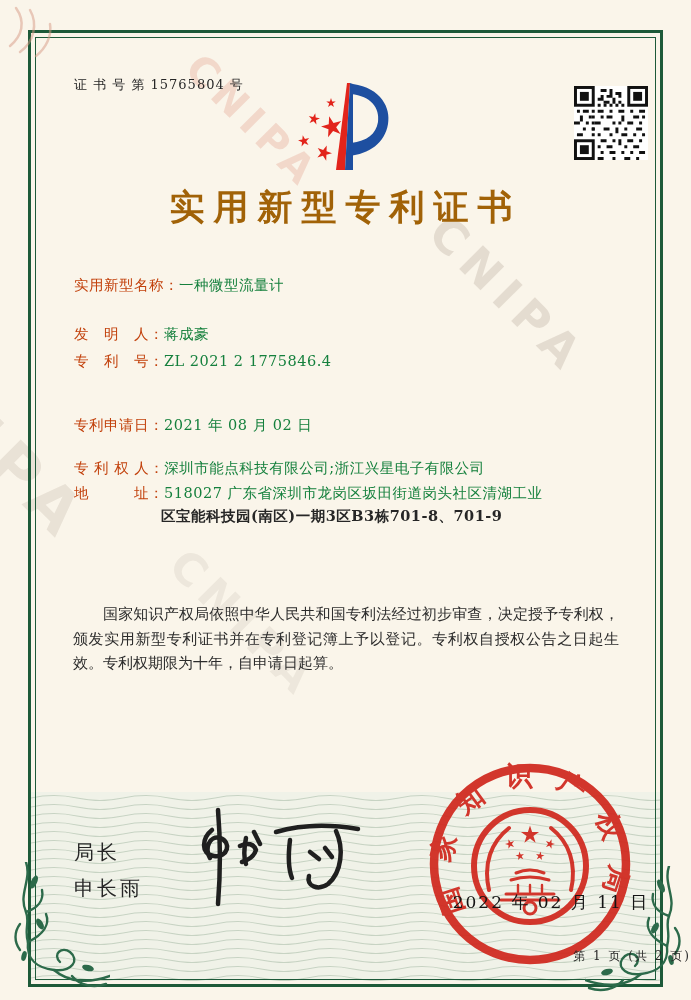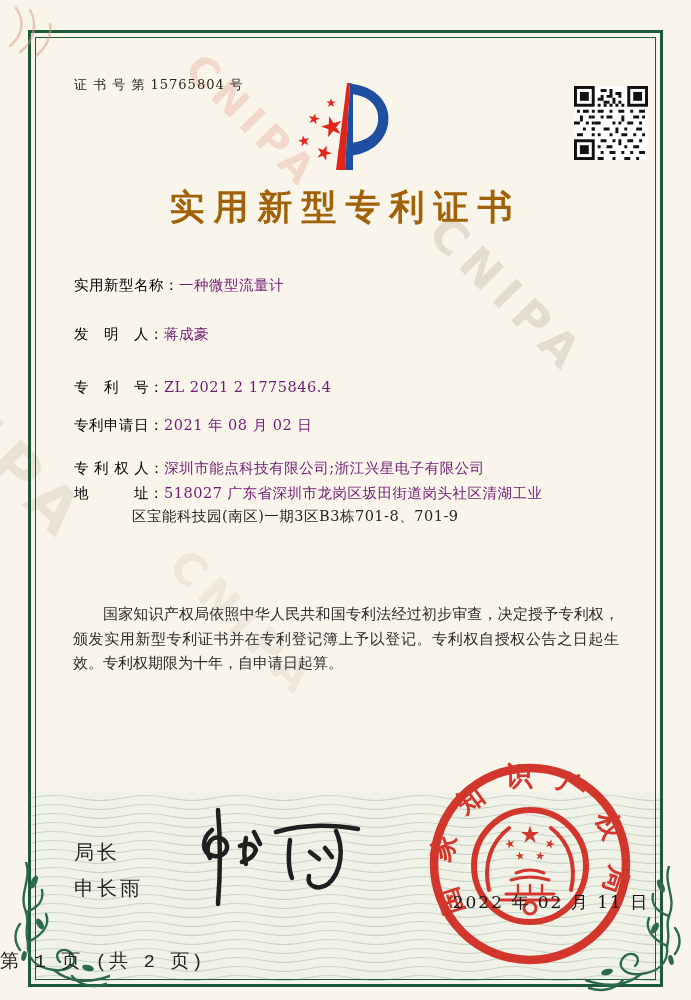--- a/index.html
+++ b/index.html
@@ -18,35 +18,35 @@
   
   .band{position:absolute;left:31px;top:792px;width:629px;height:189px;}
   
   .cert-no{position:absolute;left:74px;top:76px;font-size:13px;letter-spacing:1px;}
   .logo{position:absolute;left:283px;top:80px;}
   .qr{position:absolute;left:574px;top:86px;}
   .title{position:absolute;left:0;top:184px;width:100%;text-align:center;
          font-size:35px;font-weight:bold;letter-spacing:9px;color:#a16207;}
   
   .row{position:absolute;left:74px;font-size:14.5px;white-space:nowrap;letter-spacing:0.5px;}
-  .row .lab{color:#000000;}
-  .row .val{color:#701a75;}
-  .addr-l2{margin-left:58px;line-height:26px;}
+  .row .lab{color:#c2410c;}
+  .row .val{color:#15803d;}
+  .addr-l2{margin-left:87px;line-height:26px;font-weight:bold;}
   .grant2{margin-left:116px;}
   
   .body-text{position:absolute;left:57px;top:586px;width:578px;font-size:15px;line-height:24.5px;
              text-align:justify;color:#2b2b2b;}
   .body-text p{margin:16px;text-indent:2em;}
   
   .signer{position:absolute;left:74px;top:834px;font-size:20px;letter-spacing:3px;line-height:36px;}
   .signature{position:absolute;left:188px;top:804px;}
   .seal{position:absolute;left:423px;top:760px;opacity:0.93;}
   .seal-date{position:absolute;left:446px;top:891px;width:210px;font-size:17px;letter-spacing:2px;
              color:#141414;text-align:center;white-space:nowrap;}
-  .footer{position:absolute;left:0;top:948px;width:100%;text-align:left;font-size:19px;letter-spacing:2px;font-family:Liberation Mono, monospace;}
+  .footer{position:absolute;left:0;top:948px;width:100%;text-align:right;font-size:12px;letter-spacing:2px;}
   .ornament{position:absolute;}
   .orn-bl{left:10px;top:862px;}
   .orn-br{right:6px;top:866px;transform:scaleX(-1);}
   .flourish-tl{position:absolute;left:6px;top:2px;opacity:0.5;}
 </style>
 </head>
 <body>
 
 <div class="page">
 
@@ -155,21 +155,21 @@
   </svg>
 
   <div class="title">实用新型专利证书</div>
 
   <div class="row" style="top:276px">
     <span class="lab">实用新型名称：</span><span class="val">一种微型流量计</span>
   </div>
   <div class="row" style="top:325px">
     <span class="lab">发　明　人：</span><span class="val">蒋成豪</span>
   </div>
-  <div class="row" style="top:378px">
+  <div class="row" style="top:352px">
     <span class="lab">专　利　号：</span><span class="val">ZL 2021 2 1775846.4</span>
   </div>
   <div class="row" style="top:416px">
     <span class="lab">专利申请日：</span><span class="val">2021 年 08 月 02 日</span>
   </div>
   <div class="row" style="top:459px">
     <span class="lab">专 利 权 人：</span><span class="val">深圳市能点科技有限公司;浙江兴星电子有限公司</span>
   </div>
   <div class="row" style="top:484px">
     <div><span class="lab">地　　　址：</span><span class="val">518027 广东省深圳市龙岗区坂田街道岗头社区清湖工业</span></div>

